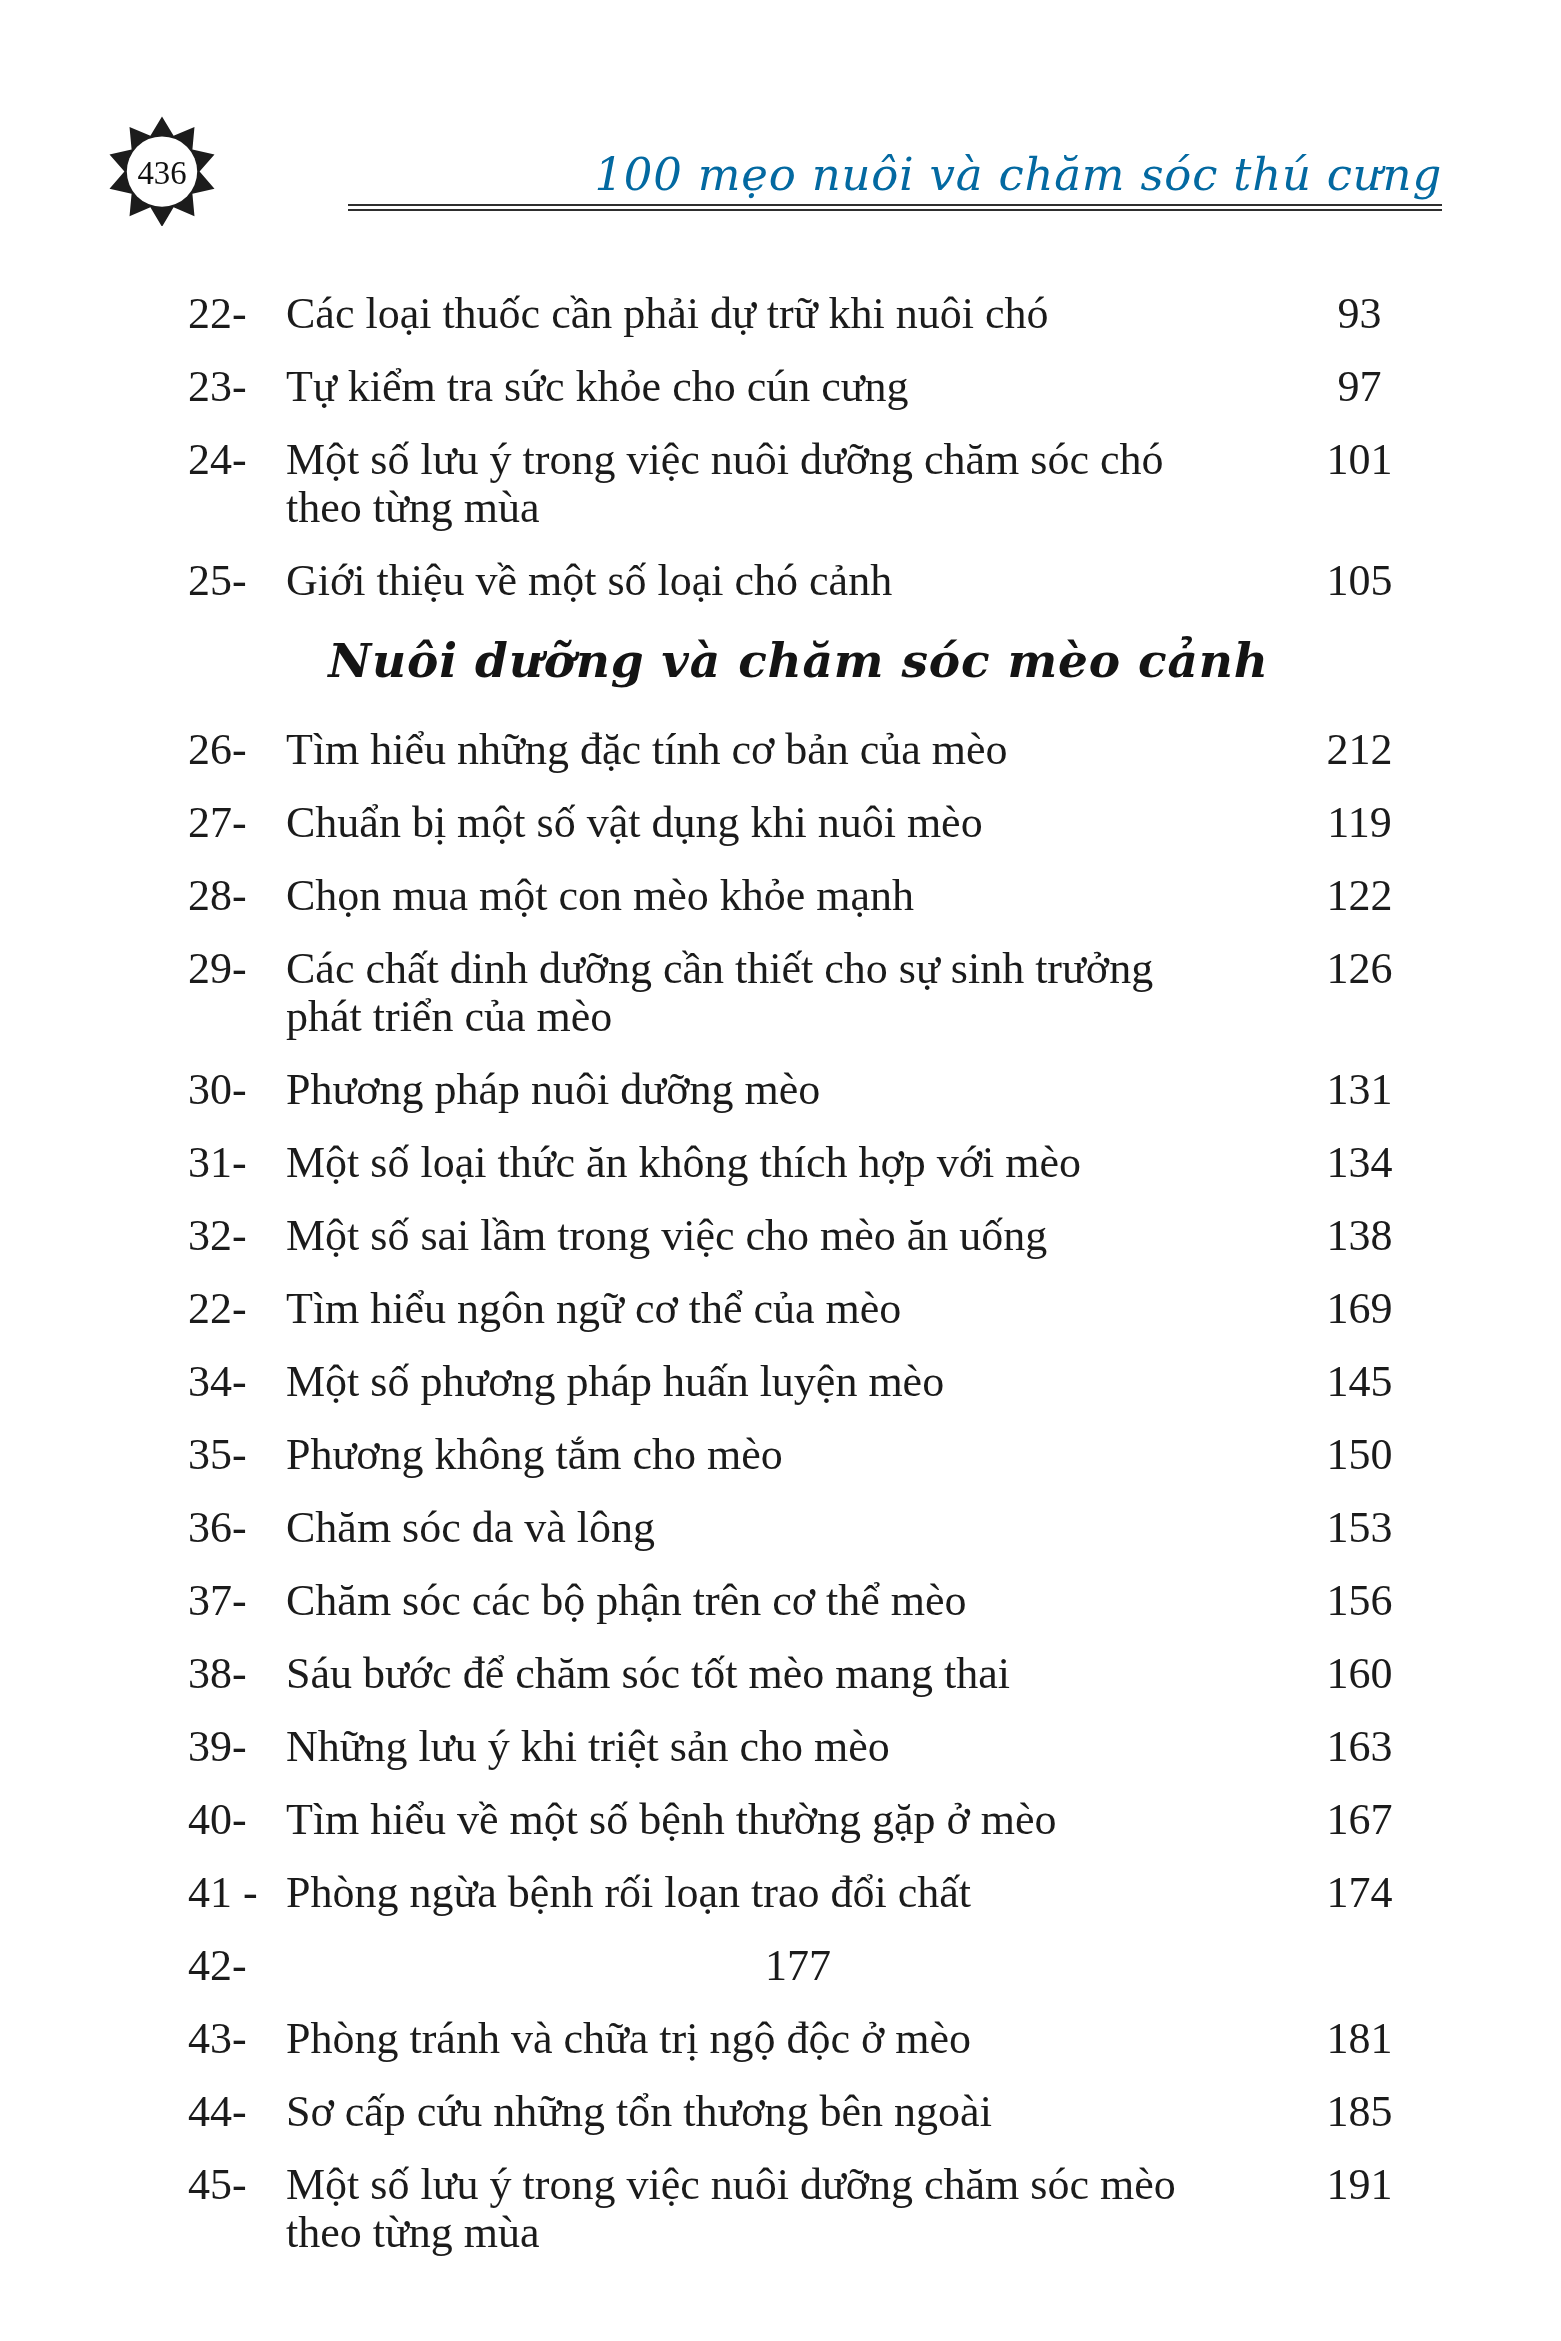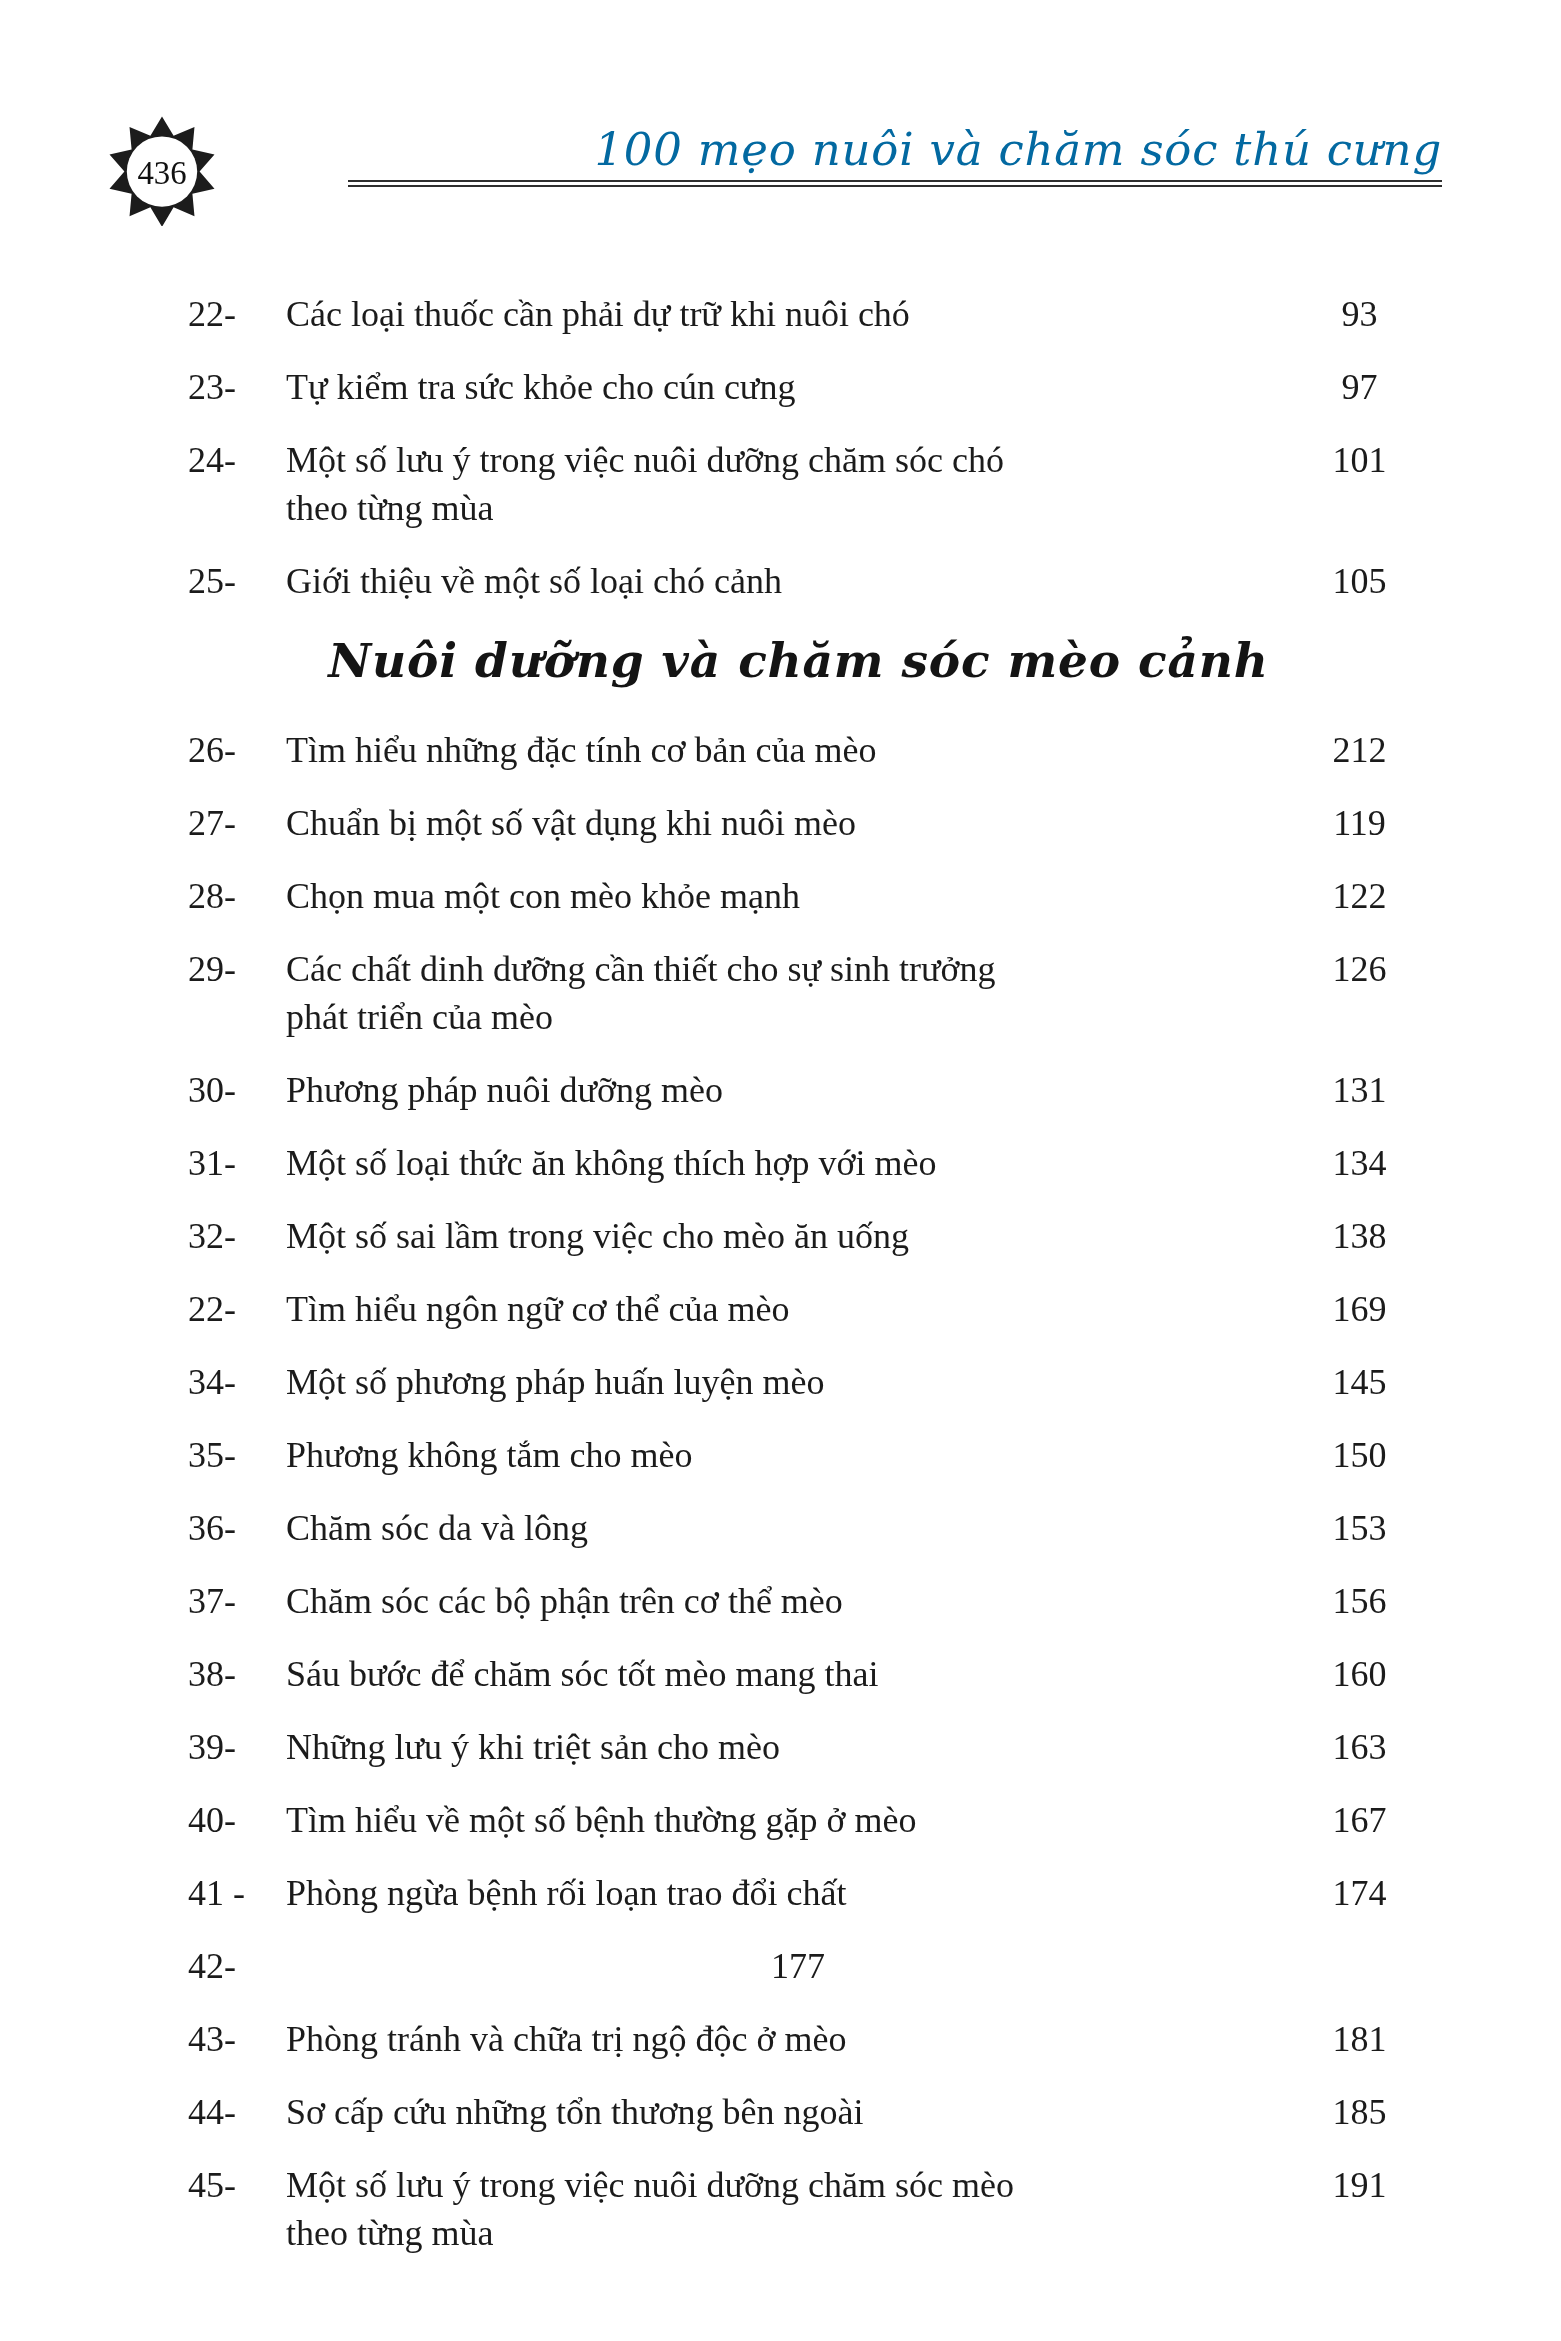--- a/index.html
+++ b/index.html
@@ -6,21 +6,21 @@
   .page{
     position:relative;
     width:1561px;height:2342px;
     background:#ffffff;
     color:#1b1b1b;
     font-family:"Liberation Serif","DejaVu Serif",serif;
     overflow:hidden;
   }
   
   .header{
-    display:flex;align-items:center;
+    display:flex;align-items:flex-end;
     padding:114px 119px 0 106px;
   }
   .star-wrap{width:112px;height:112px;flex:0 0 auto;}
   .star-wrap svg{display:block;width:112px;height:112px;}
   .star-num{
     font-family:"Liberation Serif",serif;
     font-size:41px;fill:#111;
   }
   .header-rule{
     flex:1;
@@ -38,21 +38,21 @@
     white-space:nowrap;
     color:#0369a1;
   }
   
   .toc{
     margin:64px 152px 0 188px;
   }
   .row{
     display:grid;
     grid-template-columns:98px 1fr 99px;
-    font-size:36px;
+    font-size:44px;
     line-height:48px;
     margin-bottom:25px;
   }
   .num{white-space:nowrap;}
   .pg{text-align:center;align-self:start;}
   .t2{line-height:48px;}
   
   .section{
     text-align:center;
     margin:13.2px 0 35px 0;

